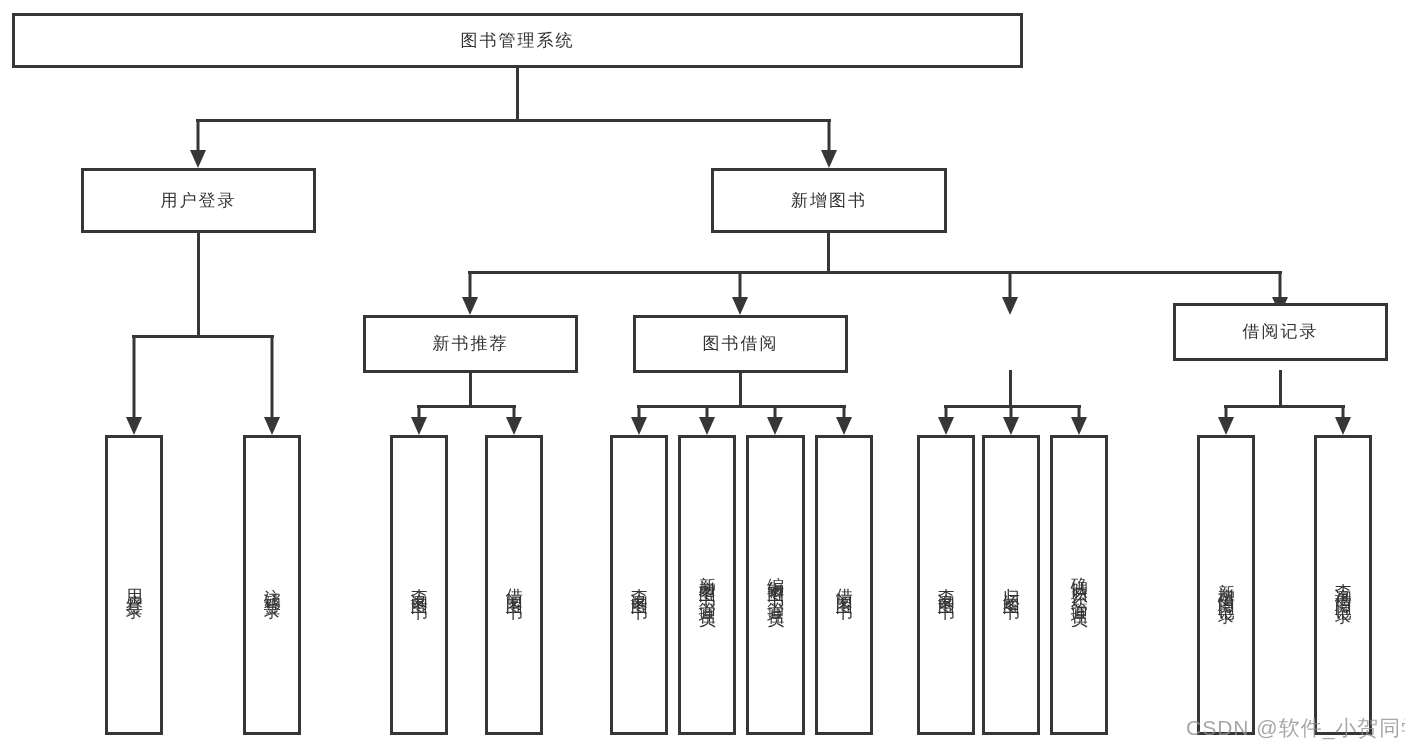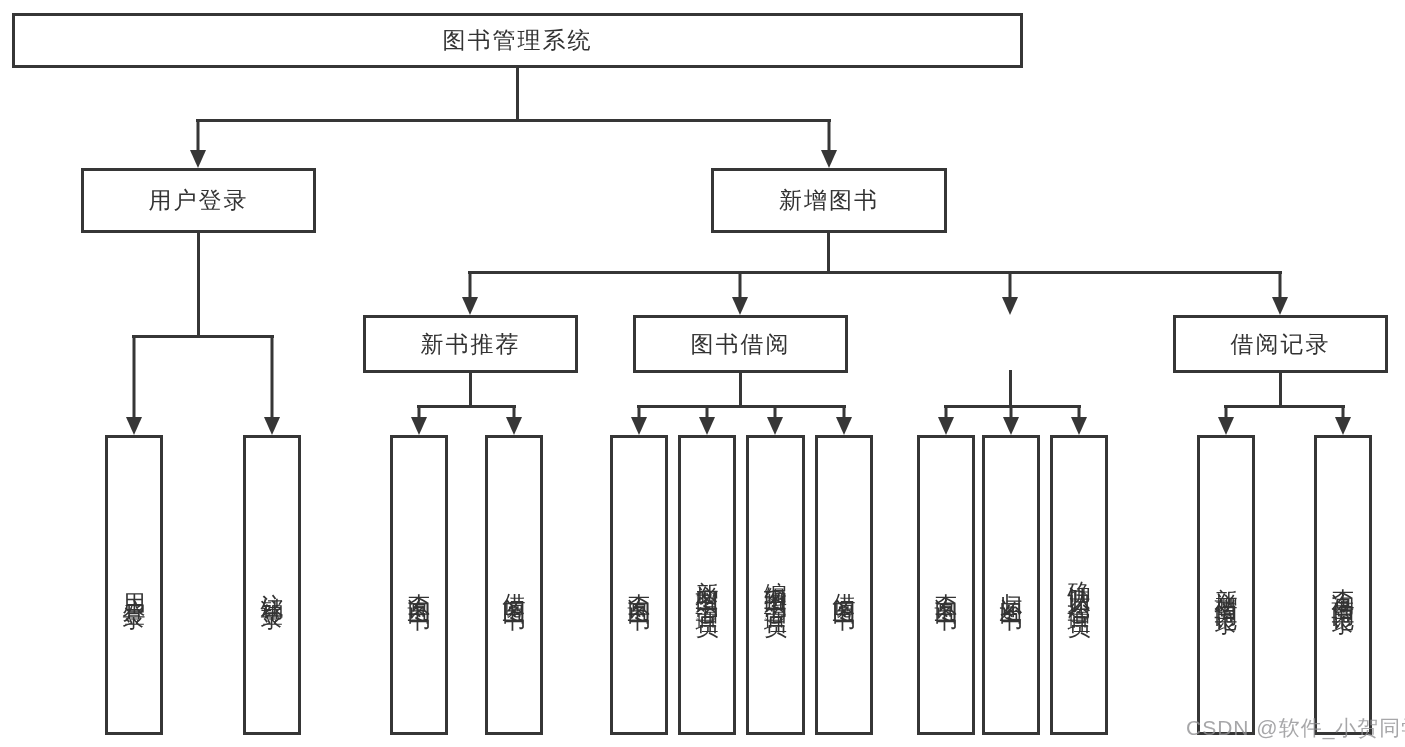--- a/index.html
+++ b/index.html
@@ -17,21 +17,21 @@
   }
   .box {
     position: absolute;
     box-sizing: border-box;
     border: 3px solid #363636;
     background: #ffffff;
     display: flex;
     align-items: center;
     justify-content: center;
     color: #333333;
-    font-size: 23px;
+    font-size: 17px;
     letter-spacing: 2px;
     text-align: center;
     line-height: 1.25;
   }
   .vbox {
     writing-mode: vertical-rl;
     text-orientation: mixed;
     letter-spacing: 5px;
     padding: 8px 0;
   }
@@ -99,21 +99,21 @@
 
   <div class="vline" style="left:827px; top:231px; height:43px;"></div>
   <div class="hline" style="left:468px; top:271px; width:814px;"></div>
   <div class="arrow" style="left:462px; top:271px; height:44px;"></div>
   <div class="arrow" style="left:732px; top:271px; height:44px;"></div>
   <div class="arrow" style="left:1002px; top:271px; height:44px;"></div>
   <div class="arrow" style="left:1272px; top:271px; height:44px;"></div>
 
   <div class="box" style="left:633px; top:315px; width:215px; height:58px;">图书借阅</div>
   <div class="box" style="left:363px; top:315px; width:215px; height:58px;">新书推荐</div>
-  <div class="box" style="left:1173px; top:315px; width:215px; height:58px;">借阅记录</div>
+  <div class="box" style="left:1173px; top:303px; width:215px; height:58px;">借阅记录</div>
 
   <div class="vline" style="left:469px; top:370px; height:38px;"></div>
   <div class="hline" style="left:417px; top:405px; width:99px;"></div>
   <div class="arrow" style="left:411px; top:405px; height:30px;"></div>
   <div class="arrow" style="left:506px; top:405px; height:30px;"></div>
 
   <div class="vline" style="left:739px; top:370px; height:38px;"></div>
   <div class="hline" style="left:637px; top:405px; width:209px;"></div>
   <div class="arrow" style="left:631px; top:405px; height:30px;"></div>
   <div class="arrow" style="left:699px; top:405px; height:30px;"></div>

